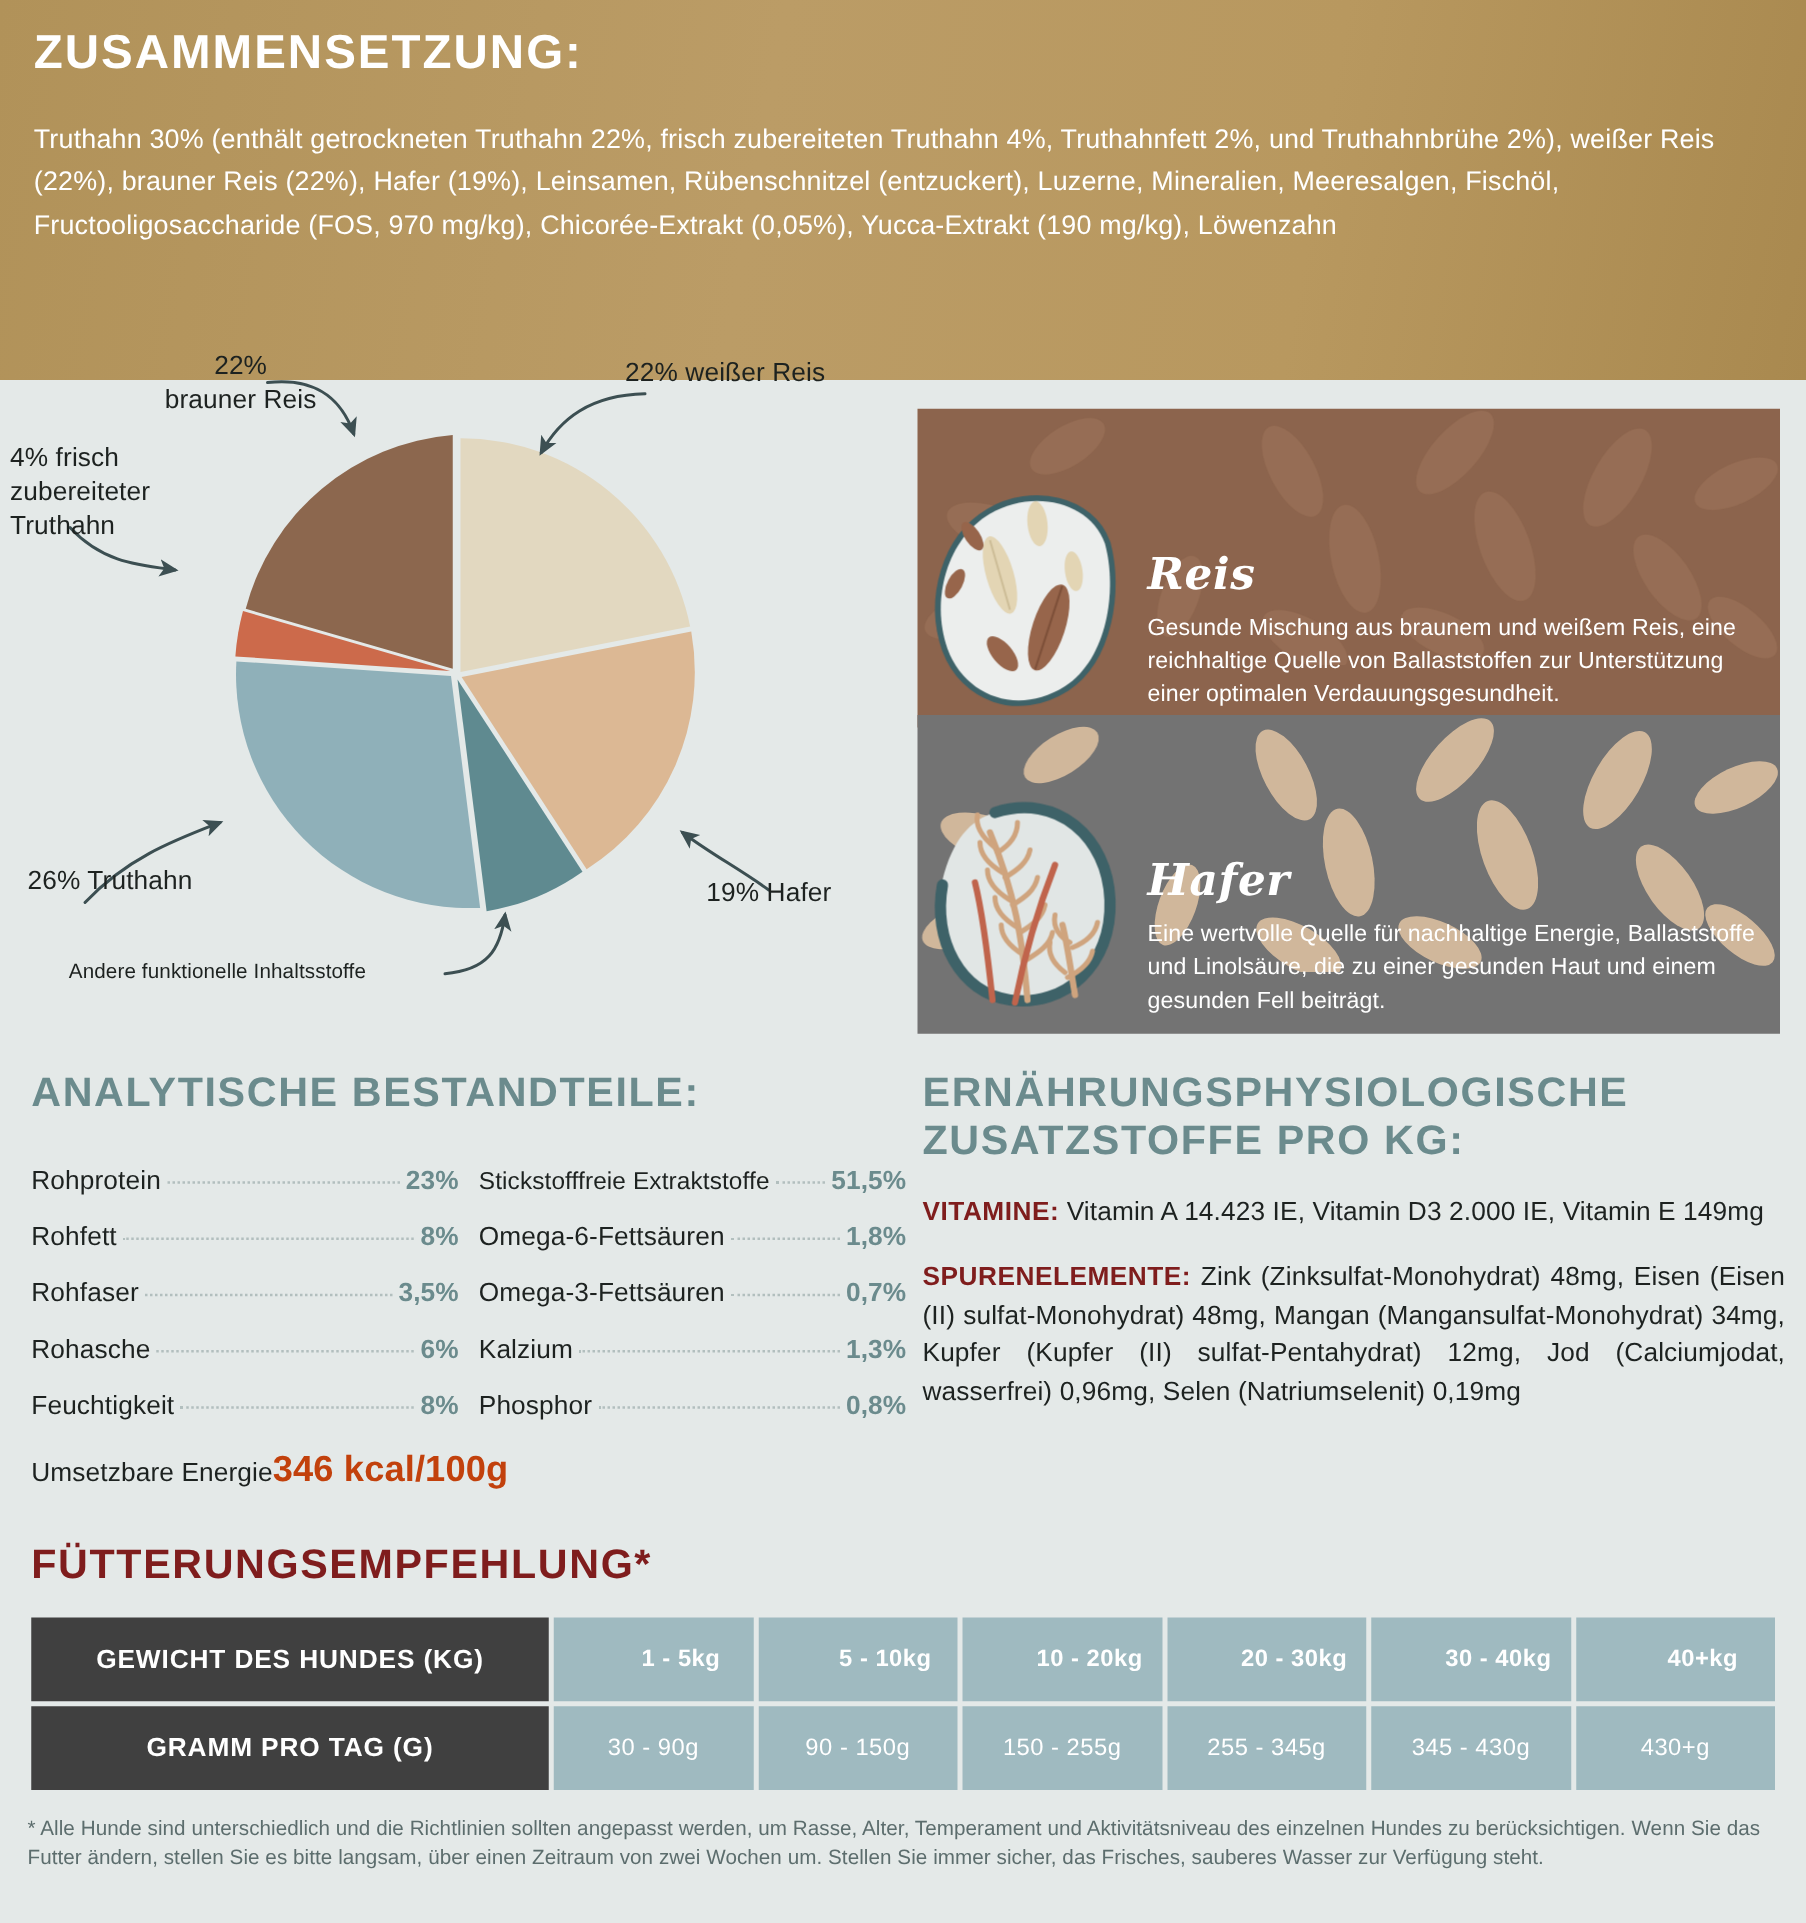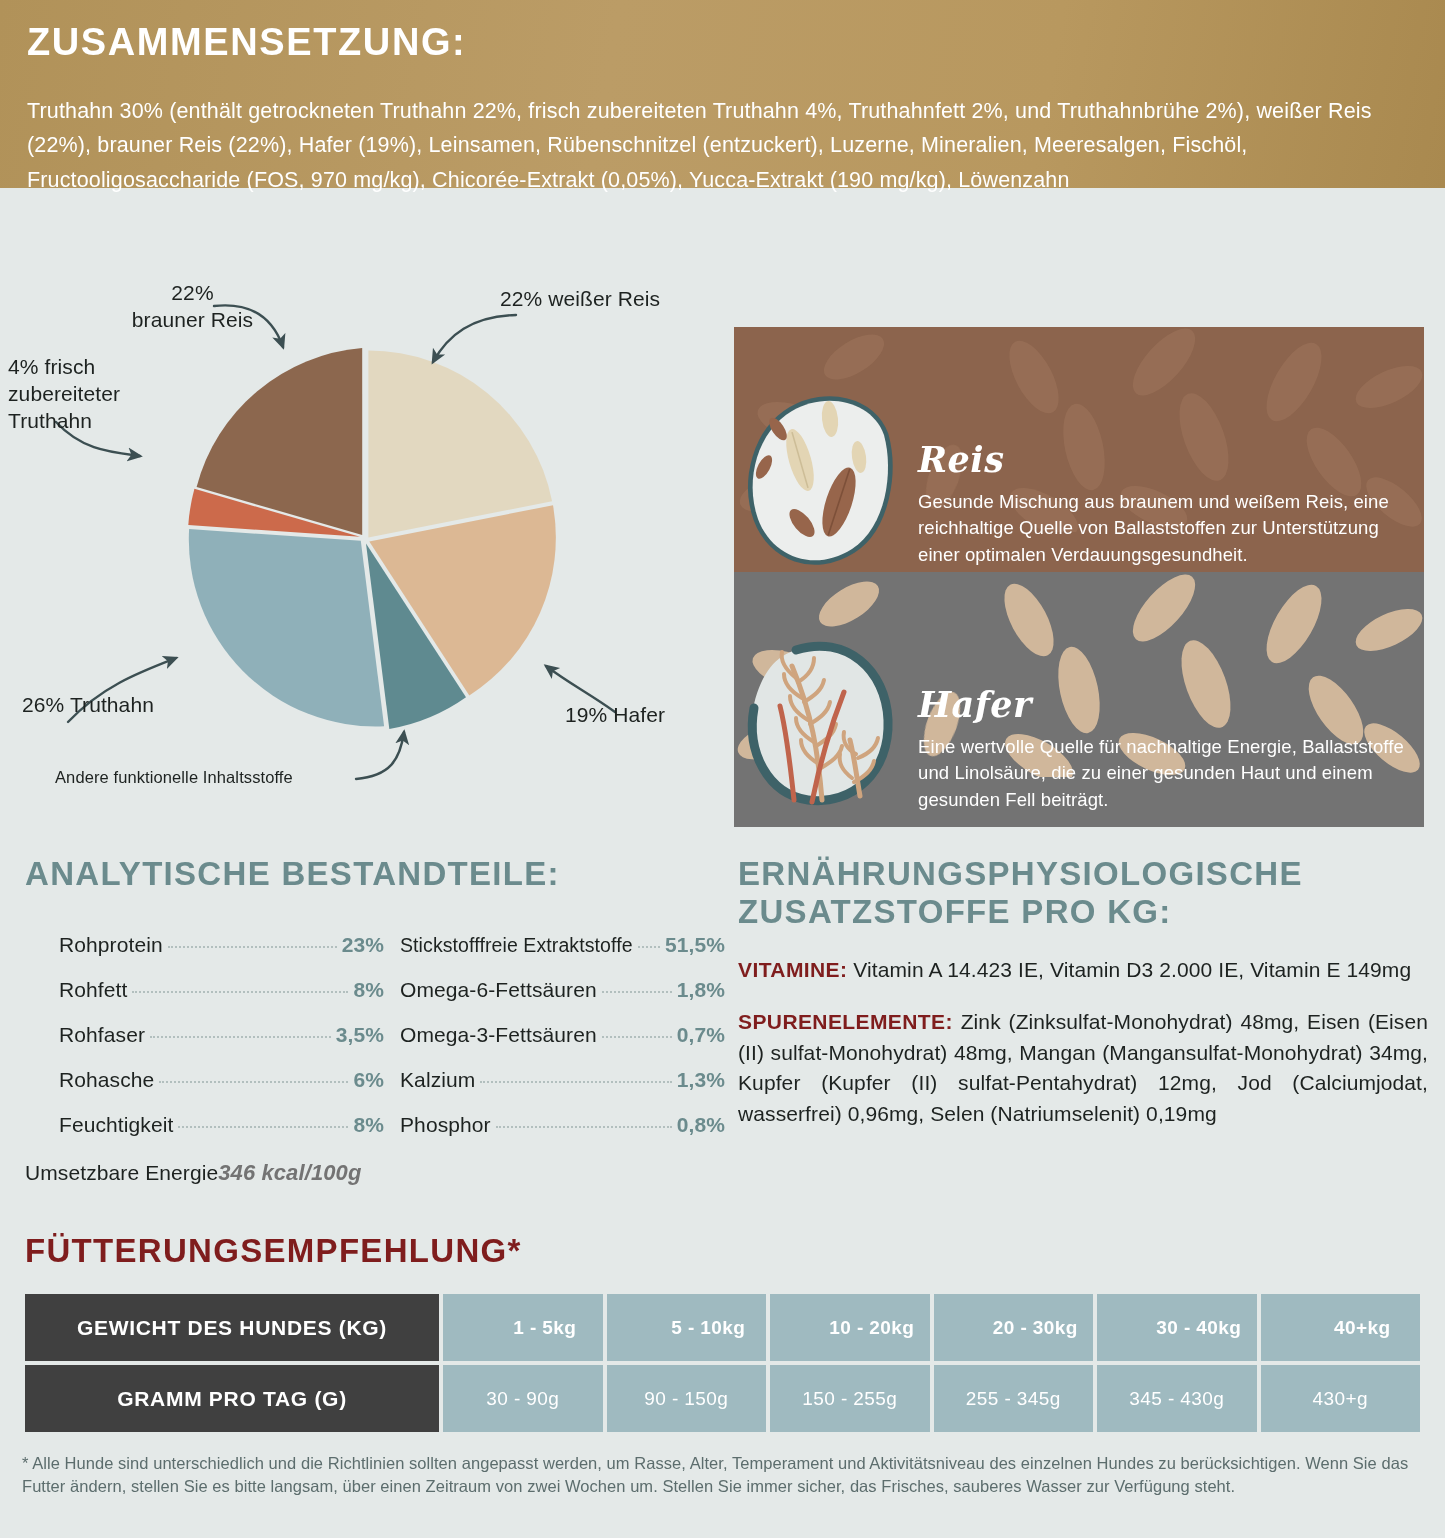--- a/index.html
+++ b/index.html
@@ -8,21 +8,21 @@
     width: 1445px;
     height: 1538px;
     background: #e4e9e8;
     font-family: "Liberation Sans", sans-serif;
     overflow: hidden;
   }
   .page { position: relative; width: 1445px; height: 1538px; background: #e4e9e8; }
 
   
   .header-band {
-    position: absolute; left: 0; top: 0; width: 1445px; height: 188px;
+    position: absolute; left: 0; top: 0; width: 1445px; height: 304px;
     background: linear-gradient(100deg, #b19259 0%, #bb9c66 42%, #b8985f 72%, #a9894f 100%);
     padding: 22px 30px 0 27px;
   }
   .header-title {
     font-size: 38px; font-weight: 700; letter-spacing: 1.6px;
     color: #ffffff; line-height: 1.1; margin-bottom: 30px;
   }
   .header-body {
     font-size: 21.5px; color: #ffffff; line-height: 1.6; letter-spacing: 0.15px;
     max-width: 1400px;
@@ -78,22 +78,22 @@
   .ab-row .nm { white-space: nowrap; }
   .ab-row .dots {
     flex: 1 1 auto; margin: 0 5px; border-bottom: 2.5px dotted #b2bfbe;
     position: relative; top: -4px; min-width: 8px;
   }
   .ab-row .vl { color: #6b8b8d; font-weight: 700; white-space: nowrap; }
   .ab-energy {
     display: flex; align-items: baseline; font-size: 21px; color: #1d2220;
     letter-spacing: 0.1px; margin-top: 2px;
   }
-  .ab-energy .vl { color: #737373; font-weight: 700; font-size: 22px; font-style: italic; }
-  .col-left { max-width: 350px; margin-left: 34px; }
+  .ab-energy .vl { color: #c2410c; font-weight: 700; font-size: 29px; }
+  .col-left { max-width: 350px; }
 
   
   .nutri { position: absolute; left: 738px; top: 855px; width: 690px; }
   .nutri .sec-title { margin-bottom: 24px; }
   .nutri-p {
     font-size: 21px; color: #1d2220; line-height: 1.45; text-align: justify;
     letter-spacing: 0.1px; margin-bottom: 22px;
   }
   .nutri-p .lbl { color: #7f1d1d; font-weight: 700; letter-spacing: 0.4px; }
 

